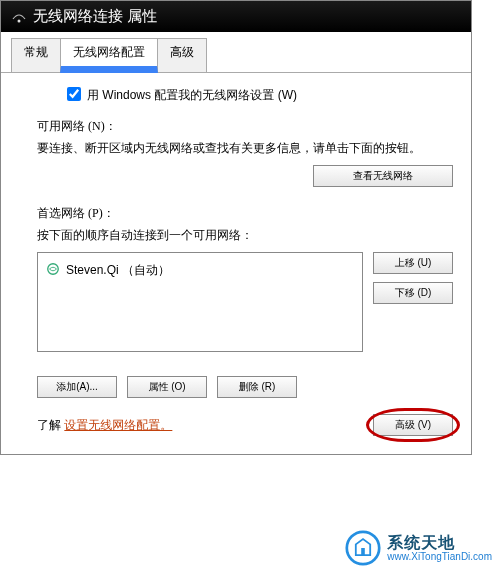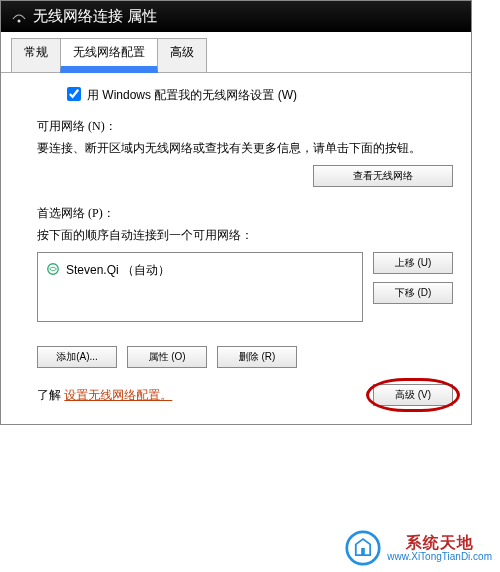--- a/index.html
+++ b/index.html
@@ -87,21 +87,21 @@
     .row-right { display: flex; justify-content: flex-end; margin-bottom: 18px; }
     .preferred-area {
       display: flex;
       gap: 10px;
       margin-top: 6px;
       margin-bottom: 10px;
     }
     .network-list {
       border: 1px solid #888;
       flex: 1;
-      height: 70px;
+      height: 100px;
       padding: 8px;
       background: #fff;
       overflow: auto;
     }
     .network-item {
       display: flex;
       align-items: center;
       gap: 6px;
       padding: 1px 0;
     }
@@ -144,21 +144,21 @@
       display: flex;
       align-items: center;
       gap: 6px;
       opacity: 0.95;
     }
     .watermark-text {
       display: flex;
       flex-direction: column;
       line-height: 1.1;
     }
-    .watermark-text .line1 { font-size: 16px; font-weight: bold; color: #b91c1c; letter-spacing: 1px; text-align: center; }
+    .watermark-text .line1 { font-size: 16px; font-weight: bold; color: #0c4a6e; letter-spacing: 1px; }
     .watermark-text .line2 { font-size: 10px; color: #1177d1; }
     .wm-logo { width: 36px; height: 36px; }
     .indented { margin-left: 18px; }
   </style>
 </head>
 <body>
 
 <div class="dialog">
 
   <div class="titlebar">

